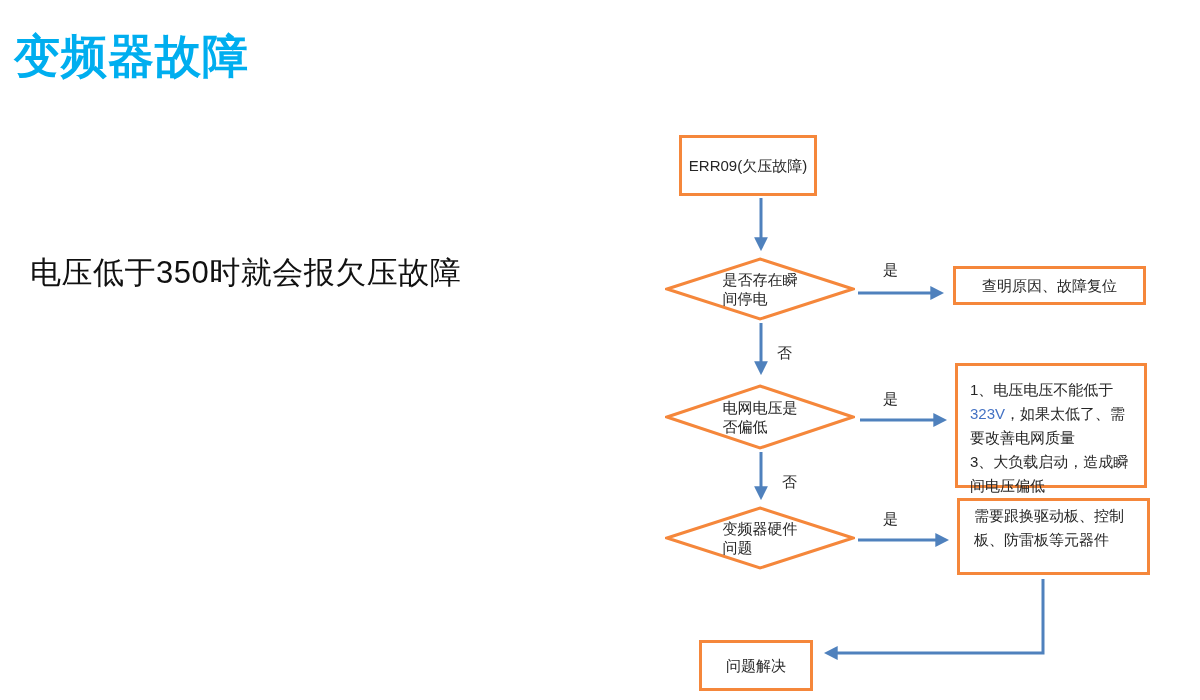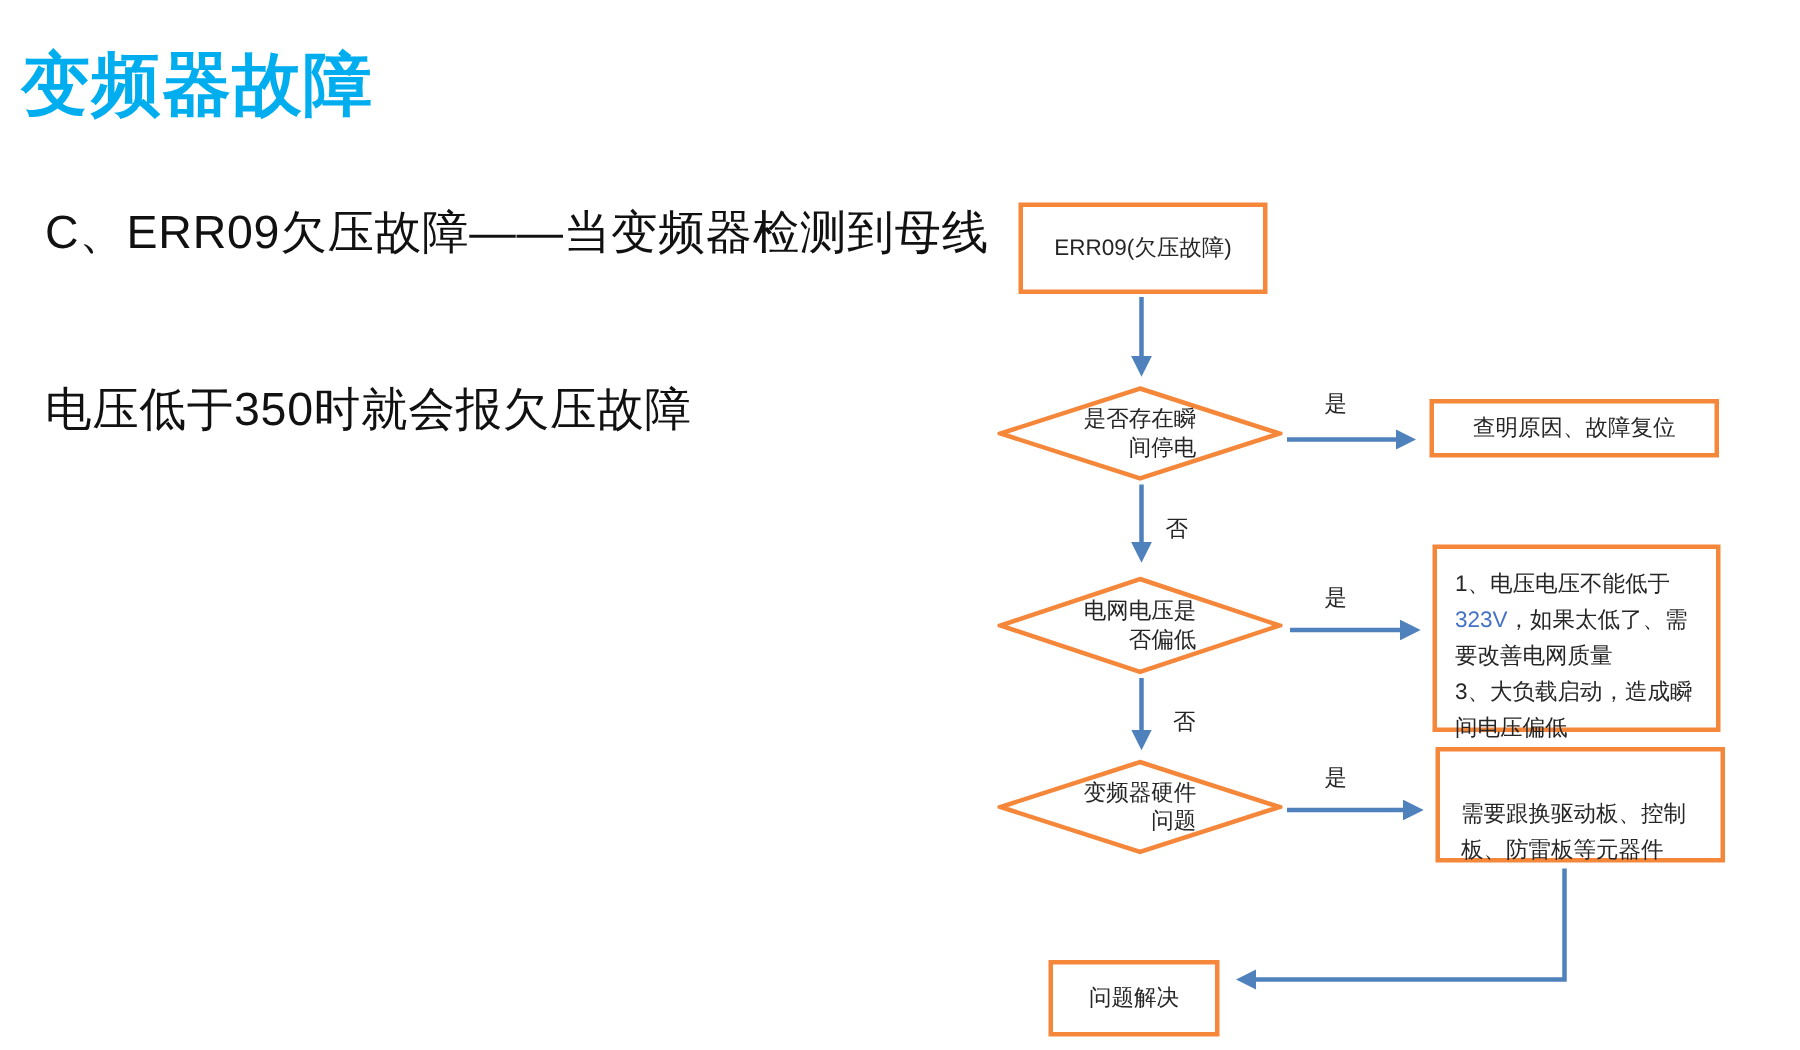--- a/index.html
+++ b/index.html
@@ -50,62 +50,61 @@
     line-height:24px;
   }
   .diamond{
     position:absolute;
     display:flex;align-items:center;justify-content:center;
   }
   .diamond svg{position:absolute;left:0;top:0;width:100%;height:100%;}
   .diamond .d-label{
     position:relative;
     font-size:15px;color:var(--text);
-    text-align:right;line-height:19px;
+    text-align:left;line-height:19px;
     z-index:2;
   }
   .diamond-shape{fill:#ffffff;stroke:var(--shape-border);stroke-width:3;}
 
   .edge-label{
     position:absolute;
     font-size:15px;color:var(--text);
     line-height:16px;
   }
   .connector-layer{position:absolute;left:0;top:0;width:1200px;height:700px;pointer-events:none;}
   .connector{stroke:var(--arrow);stroke-width:3;fill:none;}
   .arrowfill{fill:var(--arrow);}
   .hl{color:var(--highlight);}
   .r2-text{padding:12px 8px 0 12px;font-size:15px;color:var(--text);}
-  .r3-text{padding:30px 8px 0 14px;font-size:15px;color:var(--text);}
+  .r3-text{padding:3px 8px 0 14px;font-size:15px;color:var(--text);}
 </style>
 </head>
 <body>
 
 <div class="slide">
 
   <div class="slide-title">变频器故障</div>
-  <div class="body-line l1">C、ERR09欠压故障——当变频器检测到母线</div>
   <div class="body-line l2">电压低于350时就会报欠压故障</div>
 
   <svg class="connector-layer">
     <defs>
       <marker id="arr" viewBox="0 0 10 10" refX="7" refY="5" markerWidth="4.6" markerHeight="4.6" orient="auto-start-reverse">
         <path d="M0,0 L10,5 L0,10 z" class="arrowfill"></path>
       </marker>
     </defs>
     <line class="connector" x1="761" y1="198" x2="761" y2="247" marker-end="url(#arr)"></line>
     <line class="connector" x1="761" y1="323" x2="761" y2="371" marker-end="url(#arr)"></line>
     <line class="connector" x1="761" y1="452" x2="761" y2="496" marker-end="url(#arr)"></line>
     <line class="connector" x1="858" y1="293" x2="940" y2="293" marker-end="url(#arr)"></line>
     <line class="connector" x1="860" y1="420" x2="943" y2="420" marker-end="url(#arr)"></line>
     <line class="connector" x1="858" y1="540" x2="945" y2="540" marker-end="url(#arr)"></line>
     <path class="connector" d="M1043,579 L1043,653 L828,653" marker-end="url(#arr)"></path>
   </svg>
 
-  <div class="fc-box" style="left:679px;top:135px;width:166px;height:61px;">
+  <div class="fc-box" style="left:679px;top:135px;width:138px;height:61px;">
     <span>ERR09(欠压故障)</span>
   </div>
 
   <div class="diamond" style="left:665px;top:257px;width:190px;height:64px;">
     <svg viewBox="0 0 190 64">
       <polygon class="diamond-shape" points="95,2 188,32 95,62 2,32"></polygon>
     </svg>
     <div class="d-label">
       <div>是否存在瞬</div>
       <div>间停电</div>

